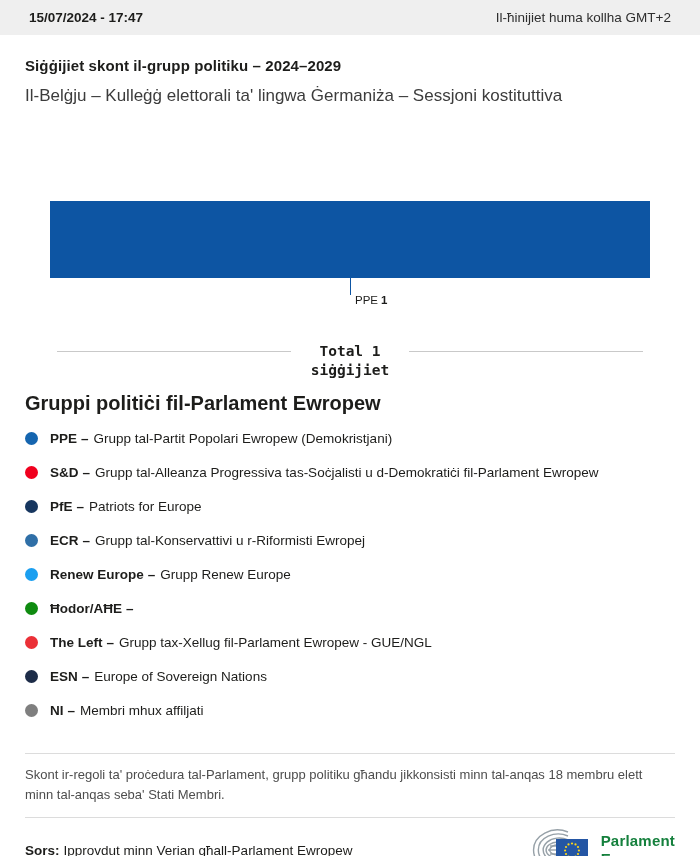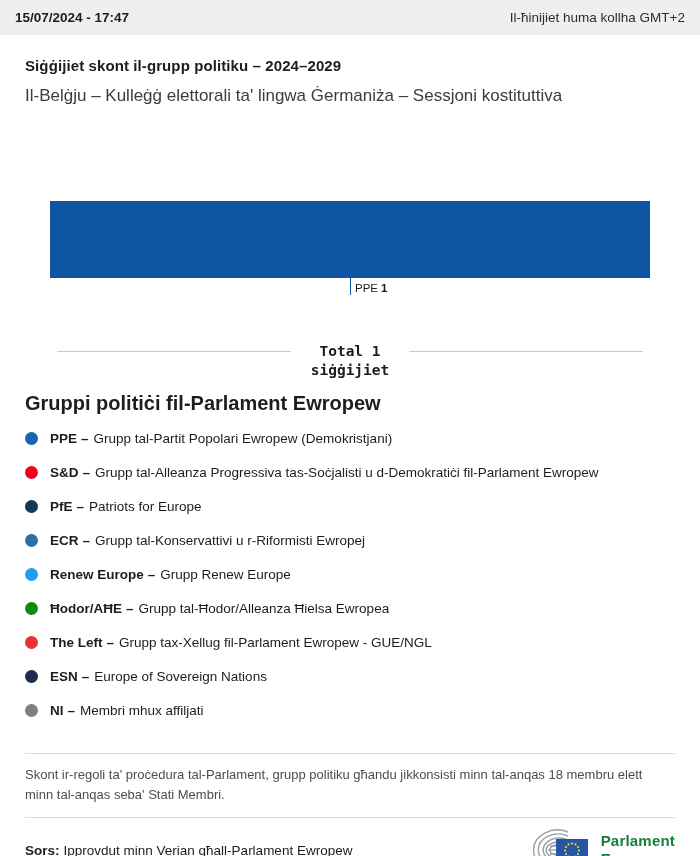--- a/index.html
+++ b/index.html
@@ -10,21 +10,21 @@
     color: #1d1d1b;
     overflow: hidden;
   }
   
   .topbar {
     height: 35px;
     background: #efefef;
     display: flex;
     justify-content: space-between;
     align-items: center;
-    padding: 0 15px;
+    padding: 0 29px;
   }
   .topbar .datetime { font-weight: 700; font-size: 13.5px; }
   .topbar .tz { font-size: 13.5px; color: #2e2e2e; }
 
   
   .titles { padding: 0 25px; }
   .page-title {
     margin-top: 22px;
     font-size: 15px;
     font-weight: 700;
@@ -53,21 +53,21 @@
     position: absolute;
     left: 50%;
     top: 0;
     width: 1px;
     height: 17px;
     background: #0d55a3;
   }
   .tick-label {
     position: absolute;
     left: calc(50% + 5px);
-    top: 4px;
+    top: 16px;
     font-size: 11.5px;
     white-space: nowrap;
   }
   .tick-label .seg-count { font-weight: 700; margin-left: 3px; }
 
   
   .total-divider {
     display: flex;
     margin: 42px 57px 0 57px;
   }
@@ -206,21 +206,20 @@
   <li>
     <span class="dot" style="background-color: rgb(27, 159, 240);"></span>
     <span class="abbr">Renew Europe</span>
       <span class="sep">–</span>
       <span class="desc">Grupp Renew Europe</span>
   </li>
   <li>
     <span class="dot" style="background-color: rgb(15, 139, 16);"></span>
     <span class="abbr">Ħodor/AĦE</span>
       <span class="sep">–</span>
-      <span class="desc">Grupp tal-Ħodor/Alleanza Ħielsa Ewropea</span>
   </li>
   <li>
     <span class="dot" style="background-color: rgb(235, 48, 55);"></span>
     <span class="abbr">The Left</span>
       <span class="sep">–</span>
       <span class="desc">Grupp tax-Xellug fil-Parlament Ewropew - GUE/NGL</span>
   </li>
   <li>
     <span class="dot" style="background-color: rgb(29, 44, 72);"></span>
     <span class="abbr">ESN</span>

